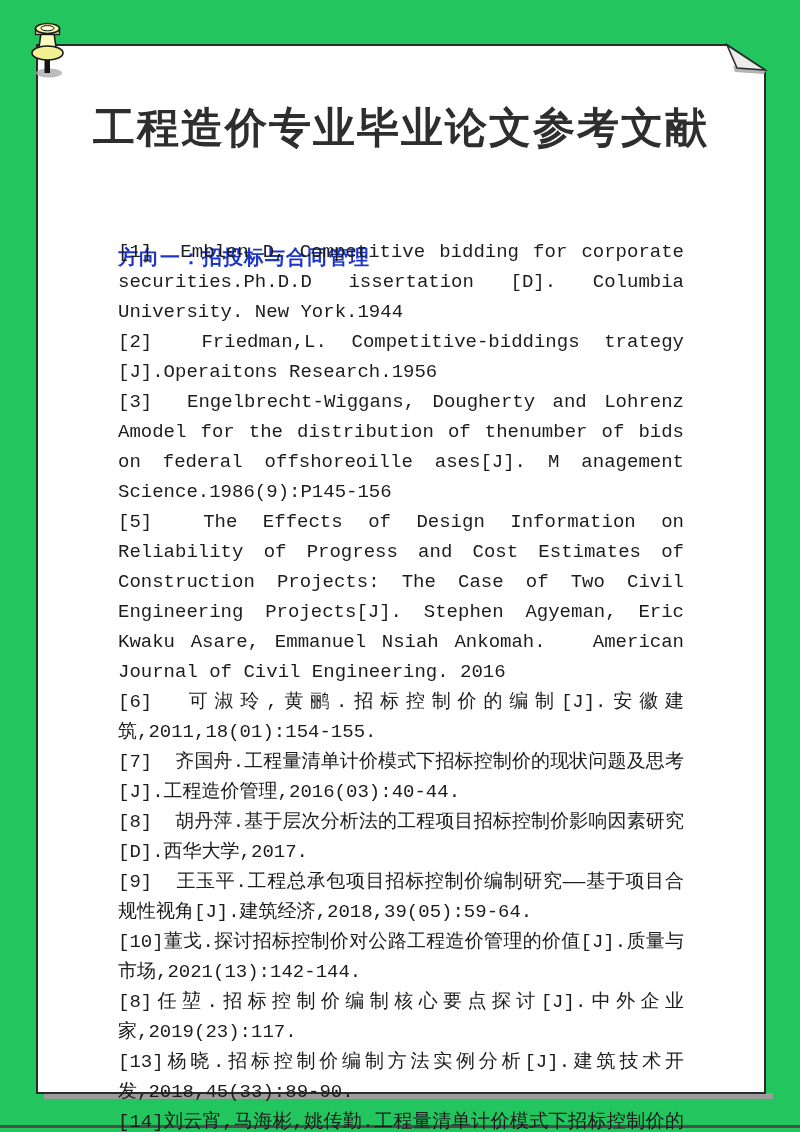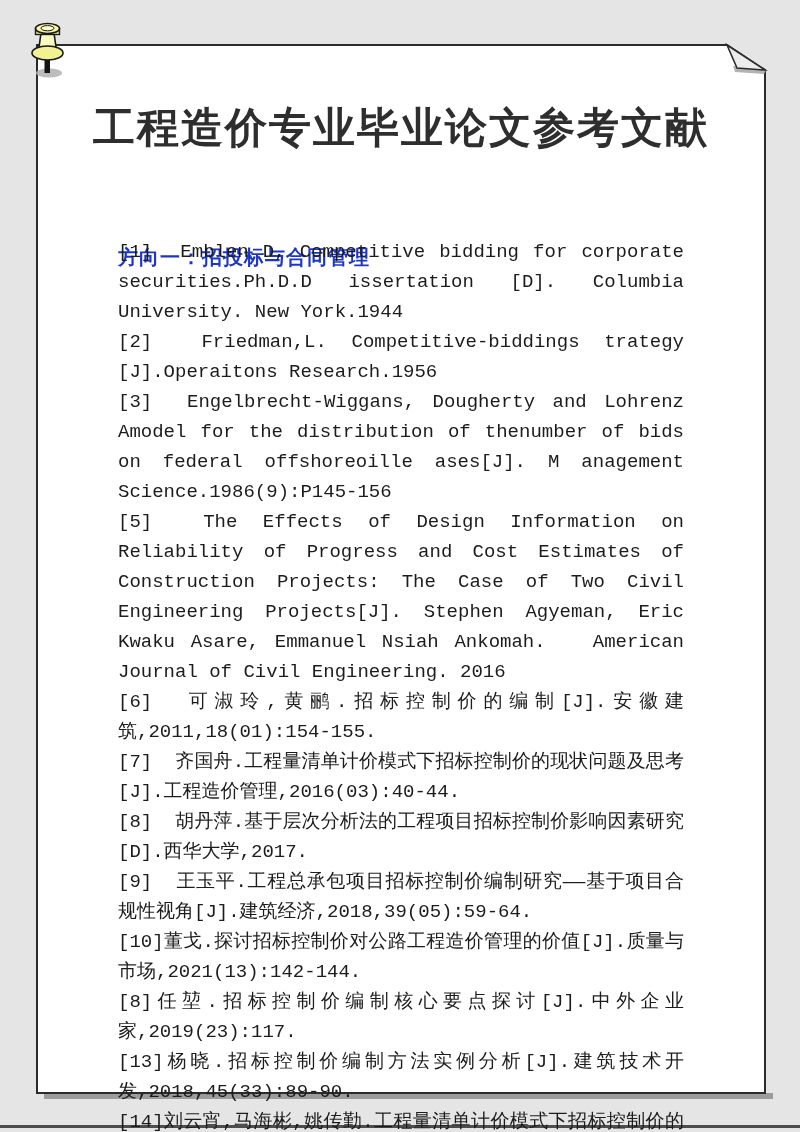--- a/index.html
+++ b/index.html
@@ -4,21 +4,21 @@
 <style>
   html, body {
     margin: 0;
     padding: 0;
     background: #ffffff;
   }
   #screen {
     position: relative;
     width: 800px;
     height: 1132px;
-    background: #e5e5e5;
+    background: #22c55e;
     overflow: hidden;
     font-family: "Liberation Serif", "DejaVu Serif", serif;
   }
   #paper-svg {
     position: absolute;
     left: 0; top: 0;
     width: 800px; height: 1132px;
     z-index: 1;
   }
   .content {

